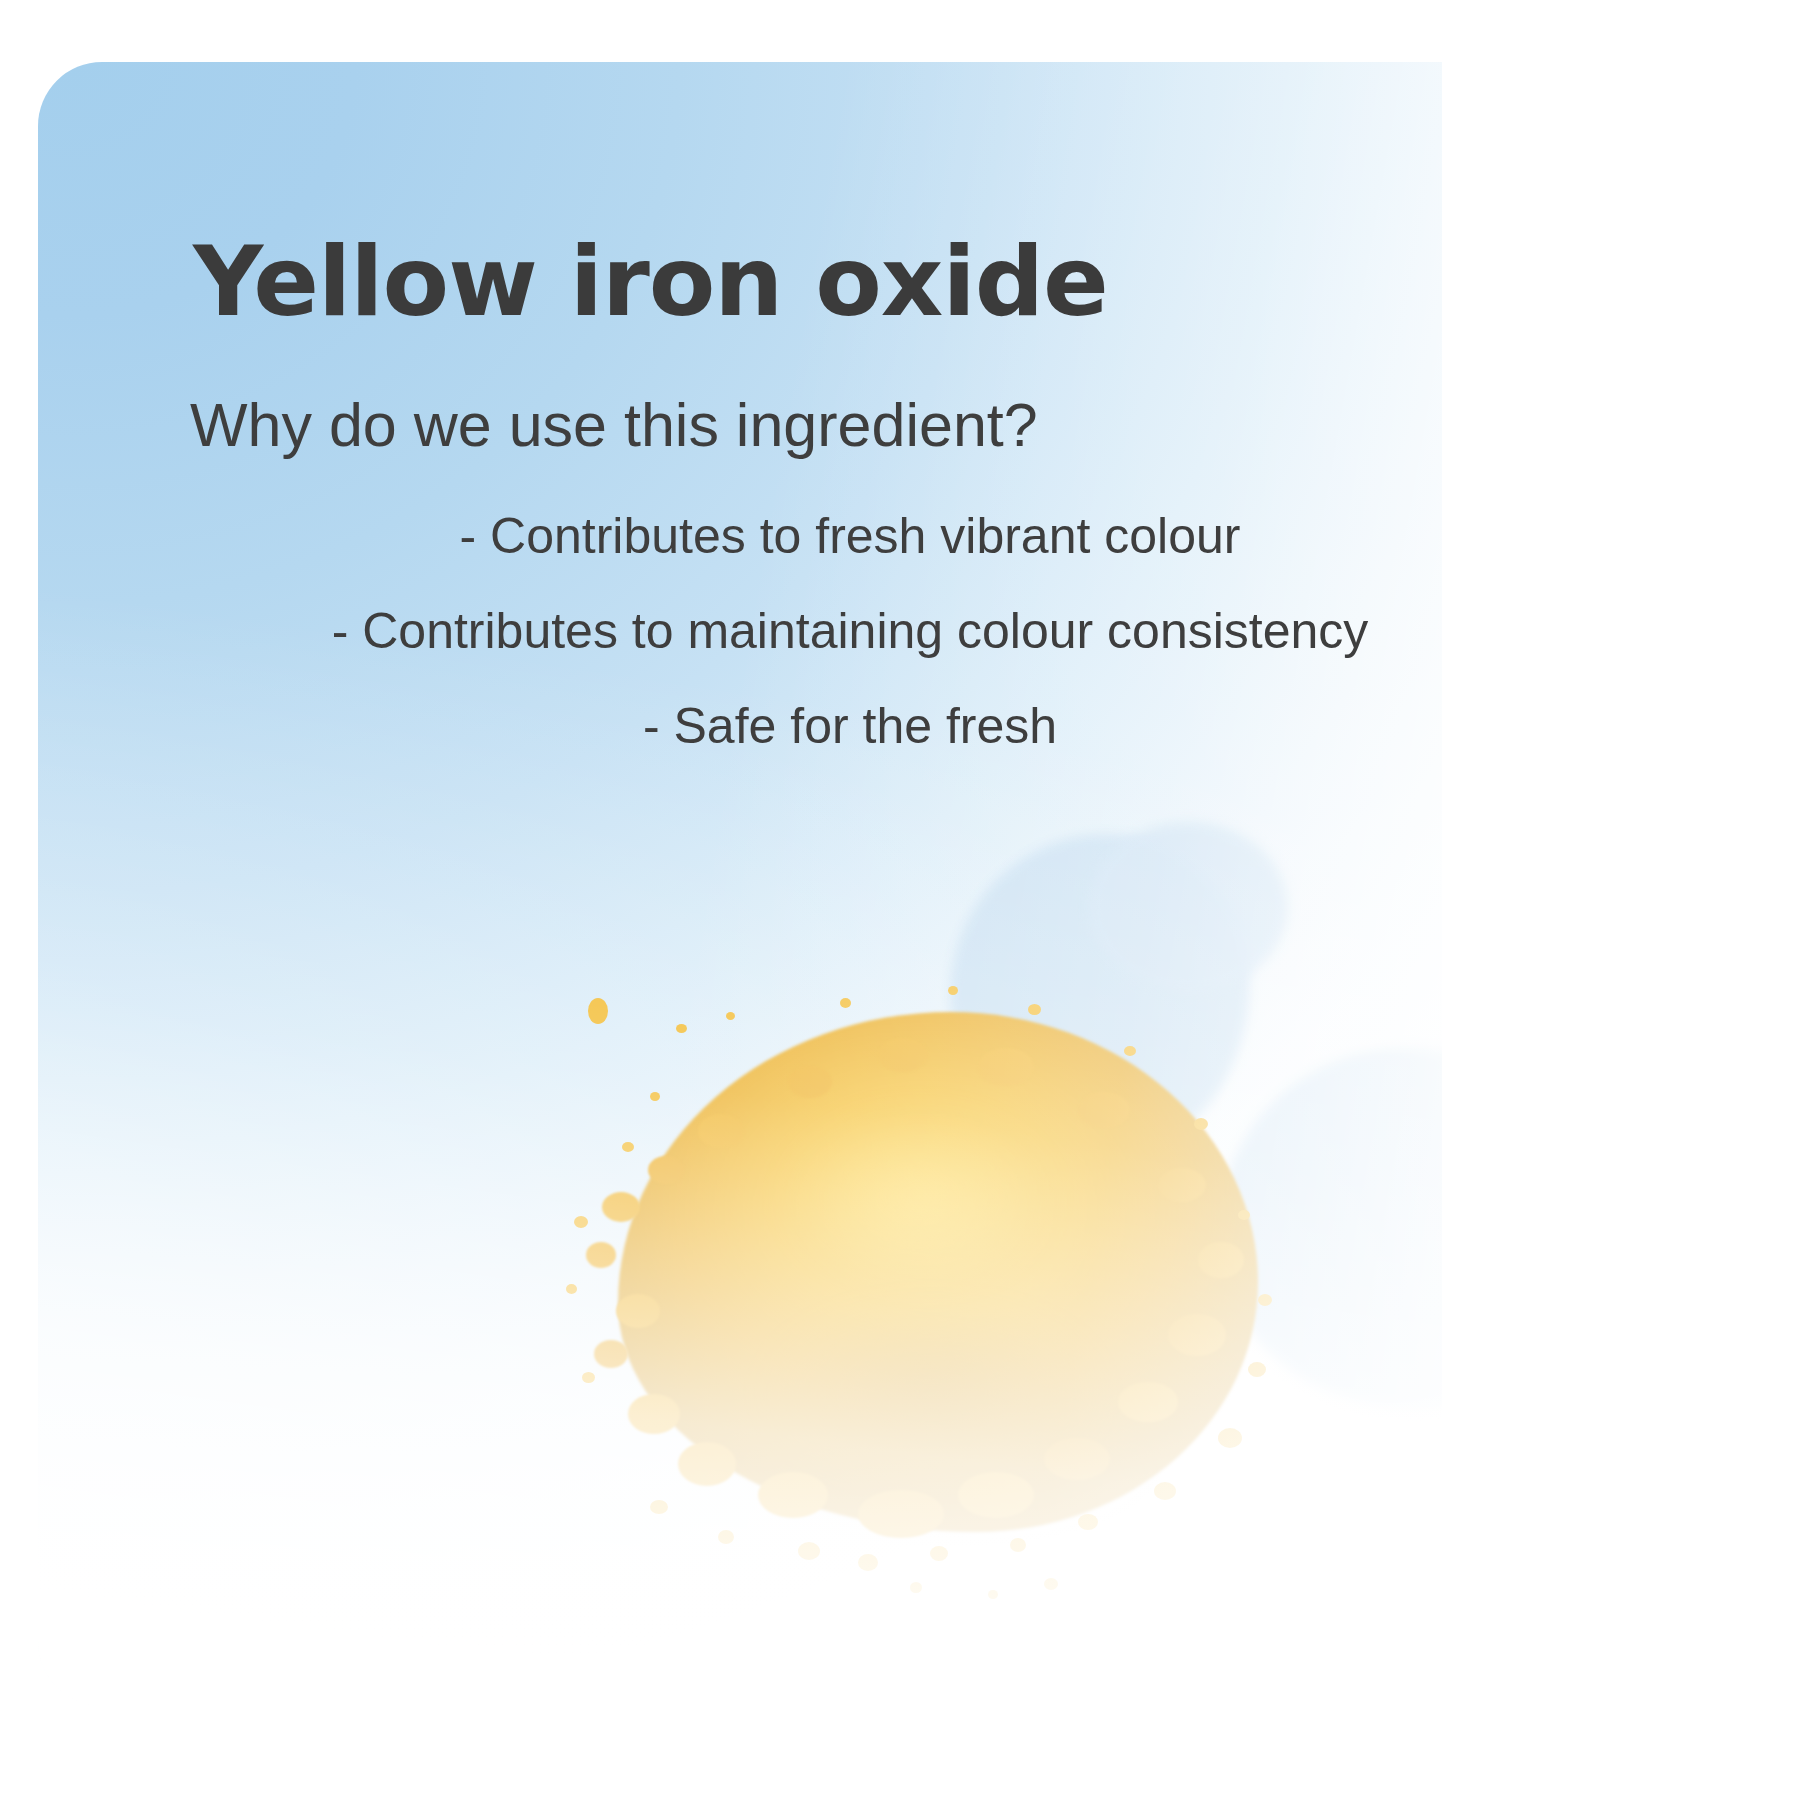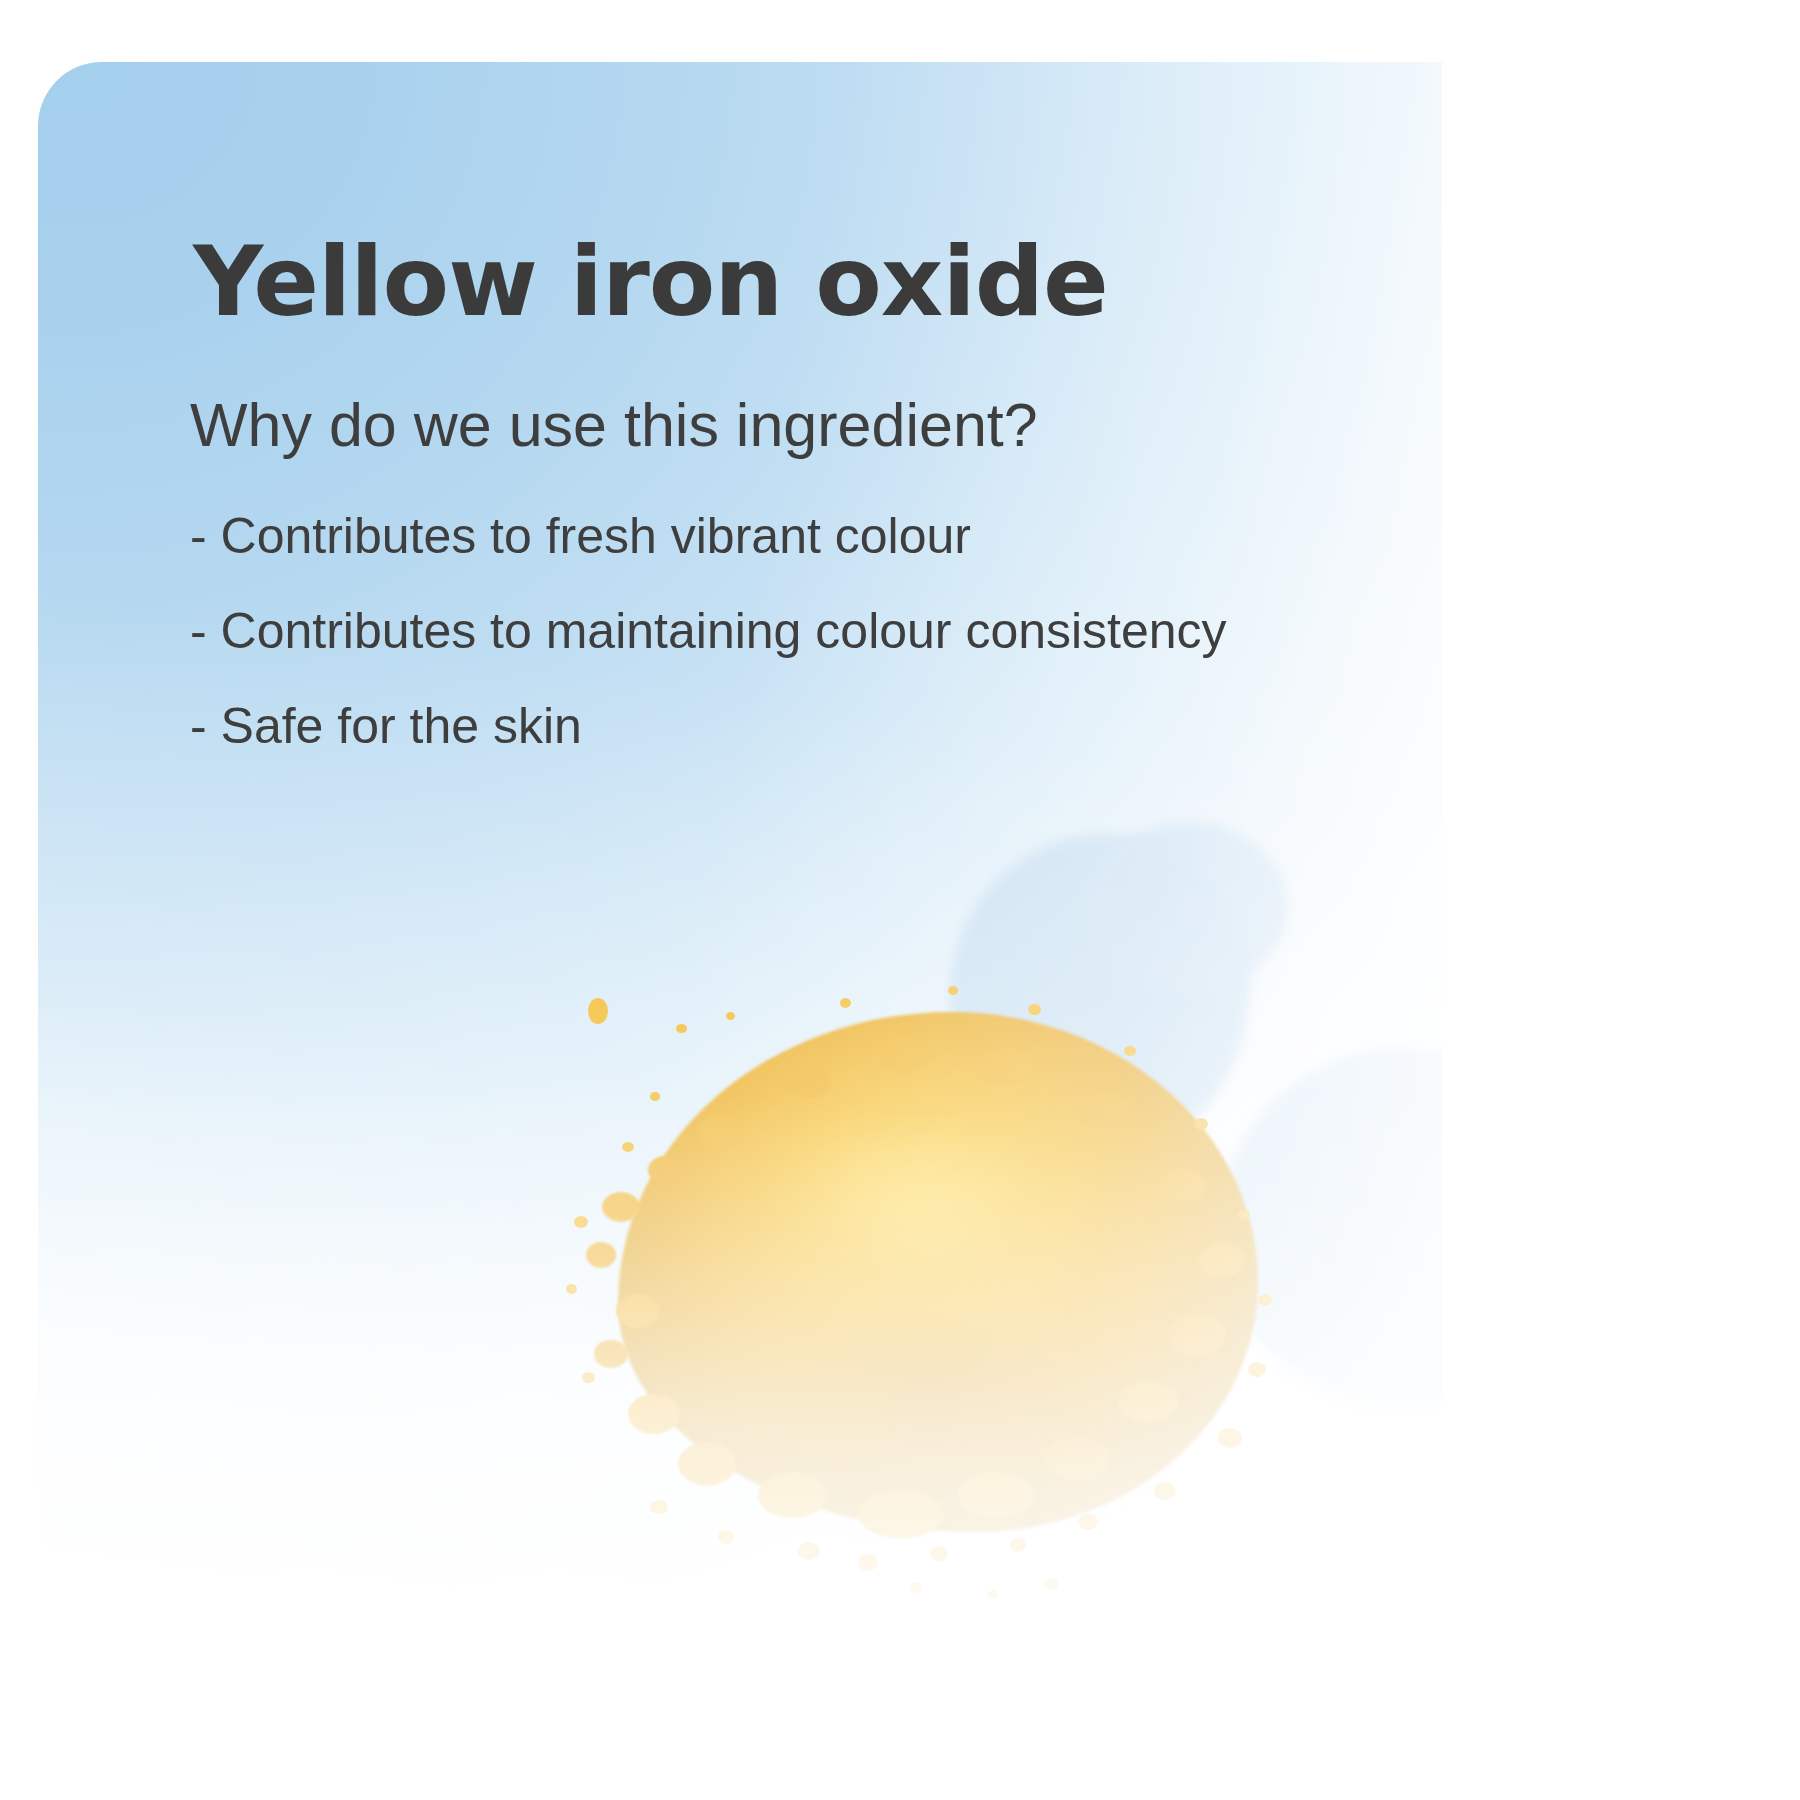--- a/index.html
+++ b/index.html
@@ -2,21 +2,21 @@
 <html><head>
 <meta charset="utf-8">
 <style>
   html,body{margin:0;padding:0;}
   body{
     width:1800px;height:1800px;
     background:#ffffff;
     font-family:"Liberation Sans", sans-serif;
     overflow:hidden;
   }
-  .stage{position:relative;width:1442px;height:1800px;background:#fff;overflow:hidden;}
+  .stage{position:relative;width:1442px;height:1800px;background:#fff;overflow:hidden;text-align:center;}
 
   
   .card{
     position:absolute;
     left:38px; top:62px;
     width:1622px; height:1644px;
     border-radius:64px;
     overflow:hidden;
     background:
       radial-gradient(125% 110% at 2% 0%,
@@ -230,17 +230,17 @@
     <div class="card-fade"></div>
     <div class="card-fade-b"></div>
 
     <div class="title">Yellow iron oxide</div>
 
     <div class="subtitle">Why do we use this ingredient?</div>
 
     <div class="bullets">
       <div class="bullet">- Contributes to fresh vibrant colour</div>
       <div class="bullet">- Contributes to maintaining colour consistency</div>
-      <div class="bullet">- Safe for the skin</div>
+      <div class="bullet">- Safe for the fresh</div>
     </div>
 
   </div>
 </div>
 
 </body></html>

